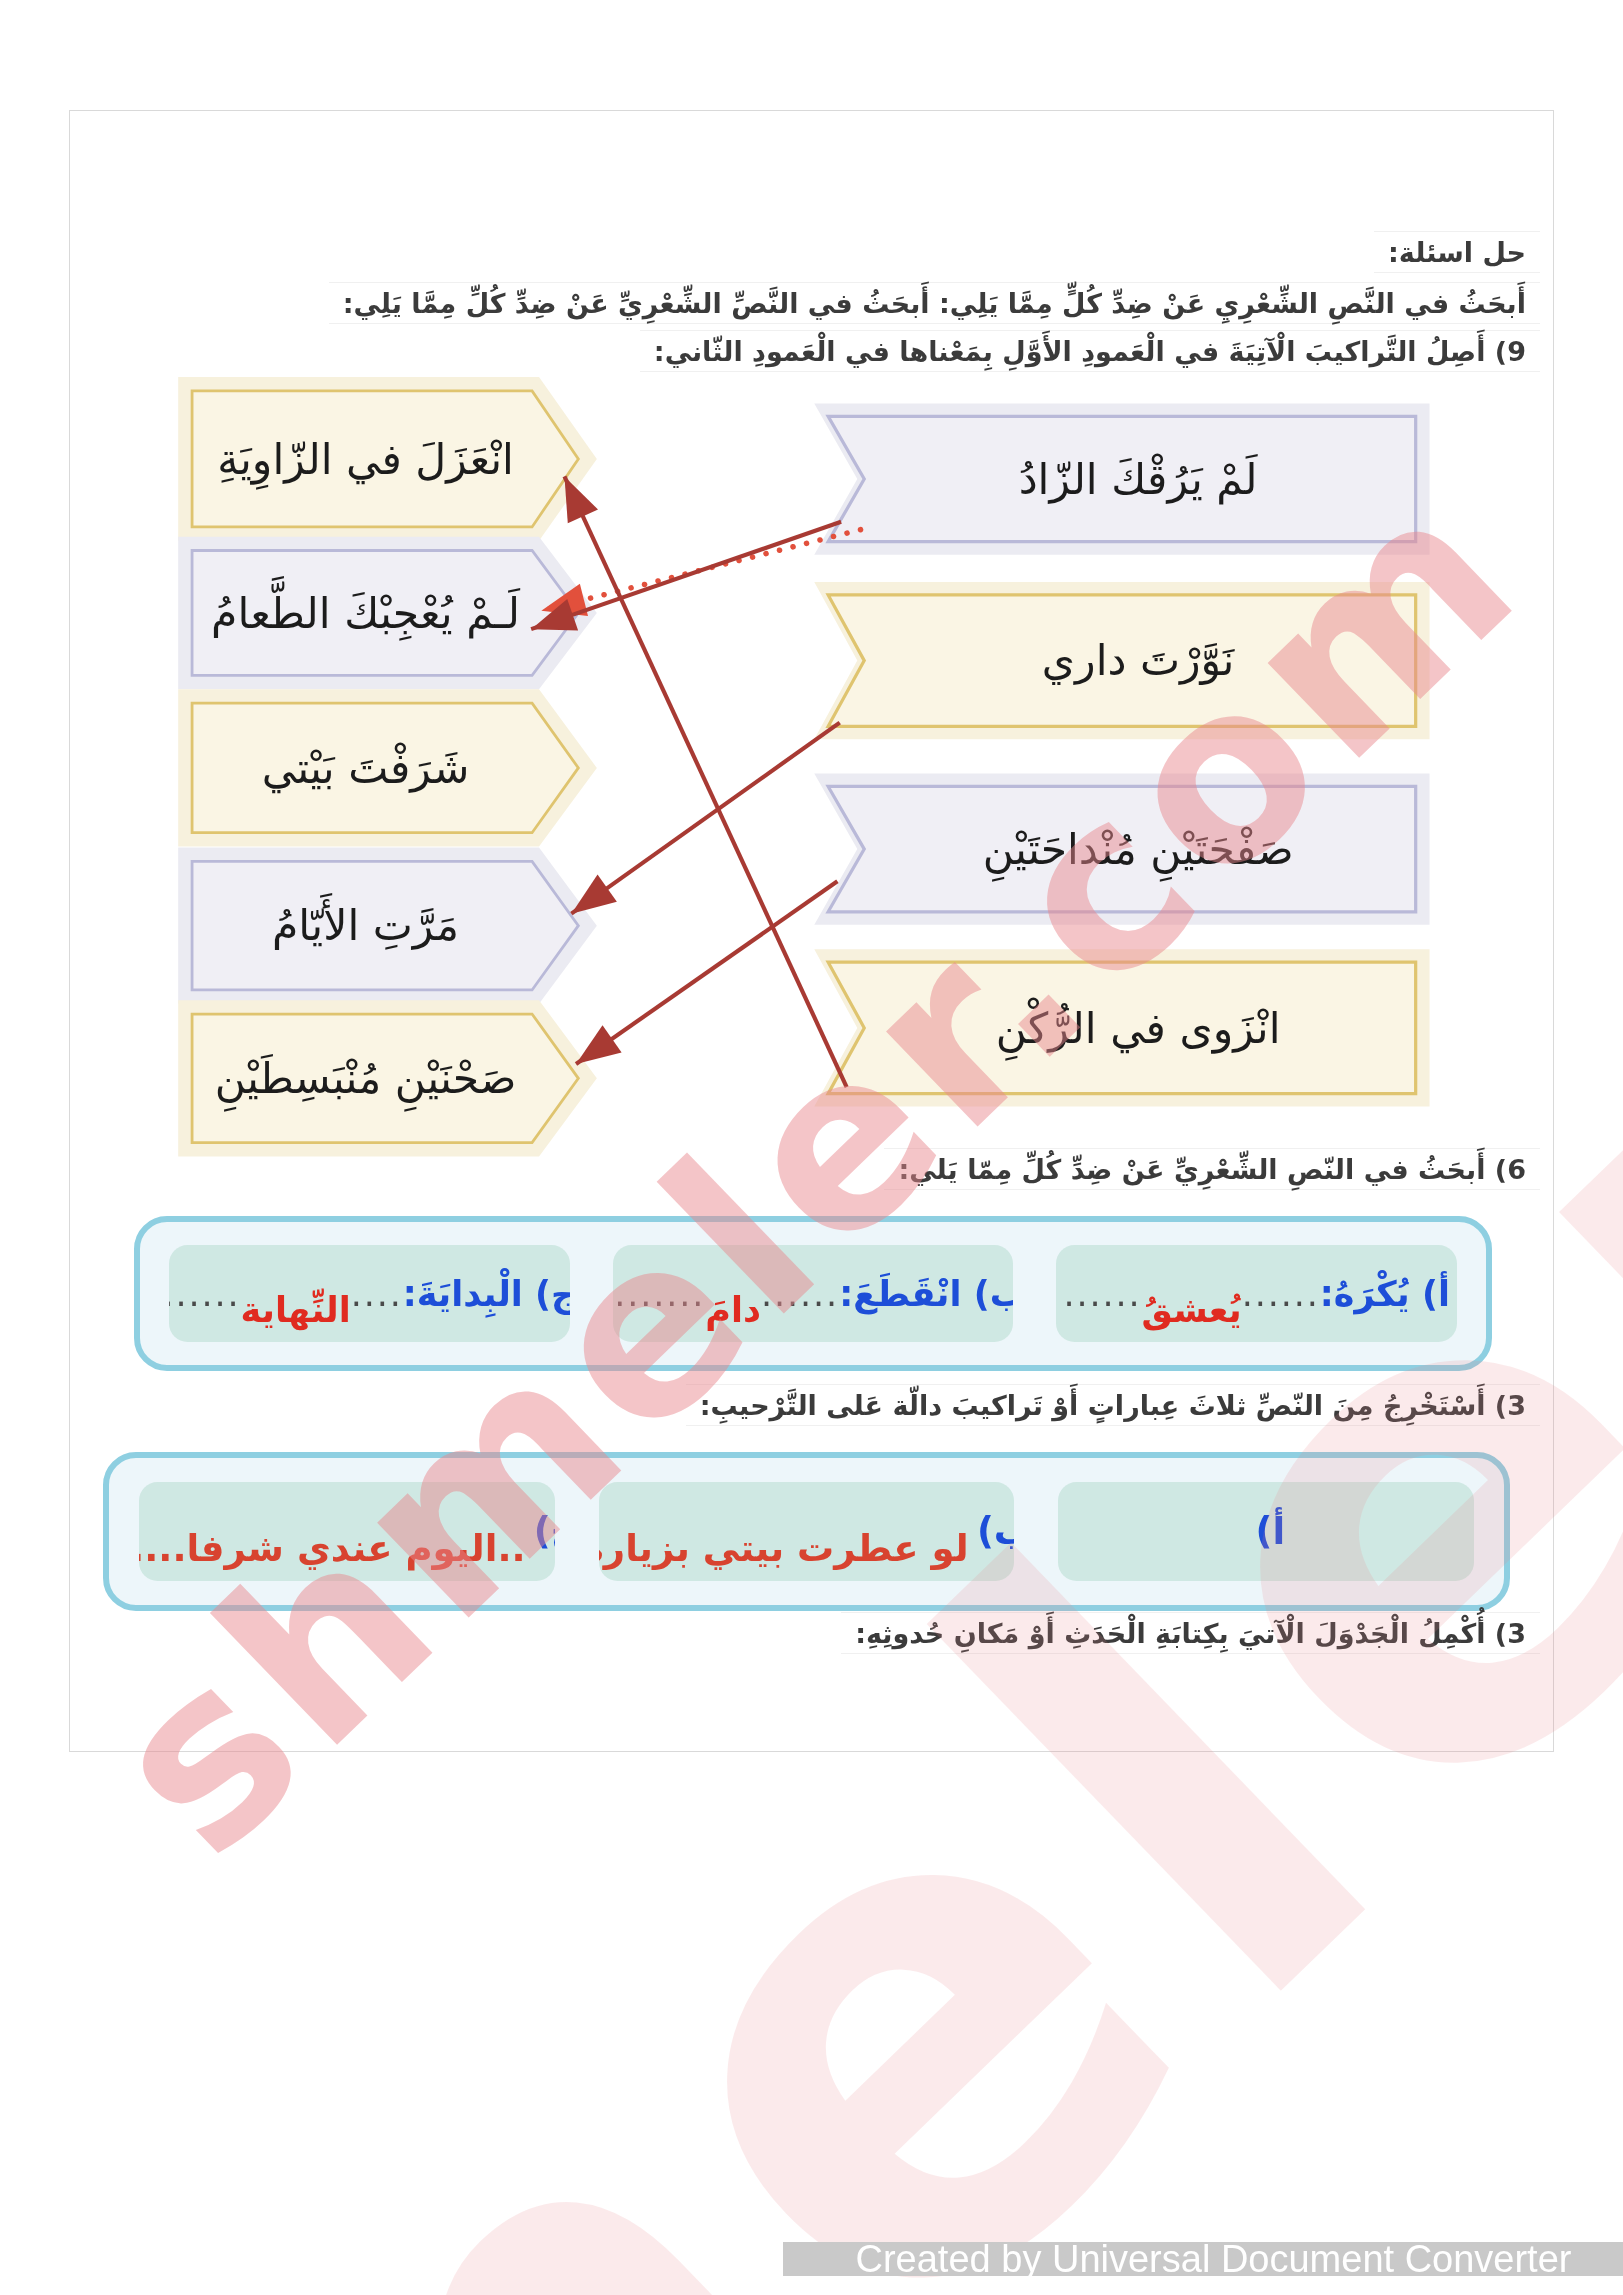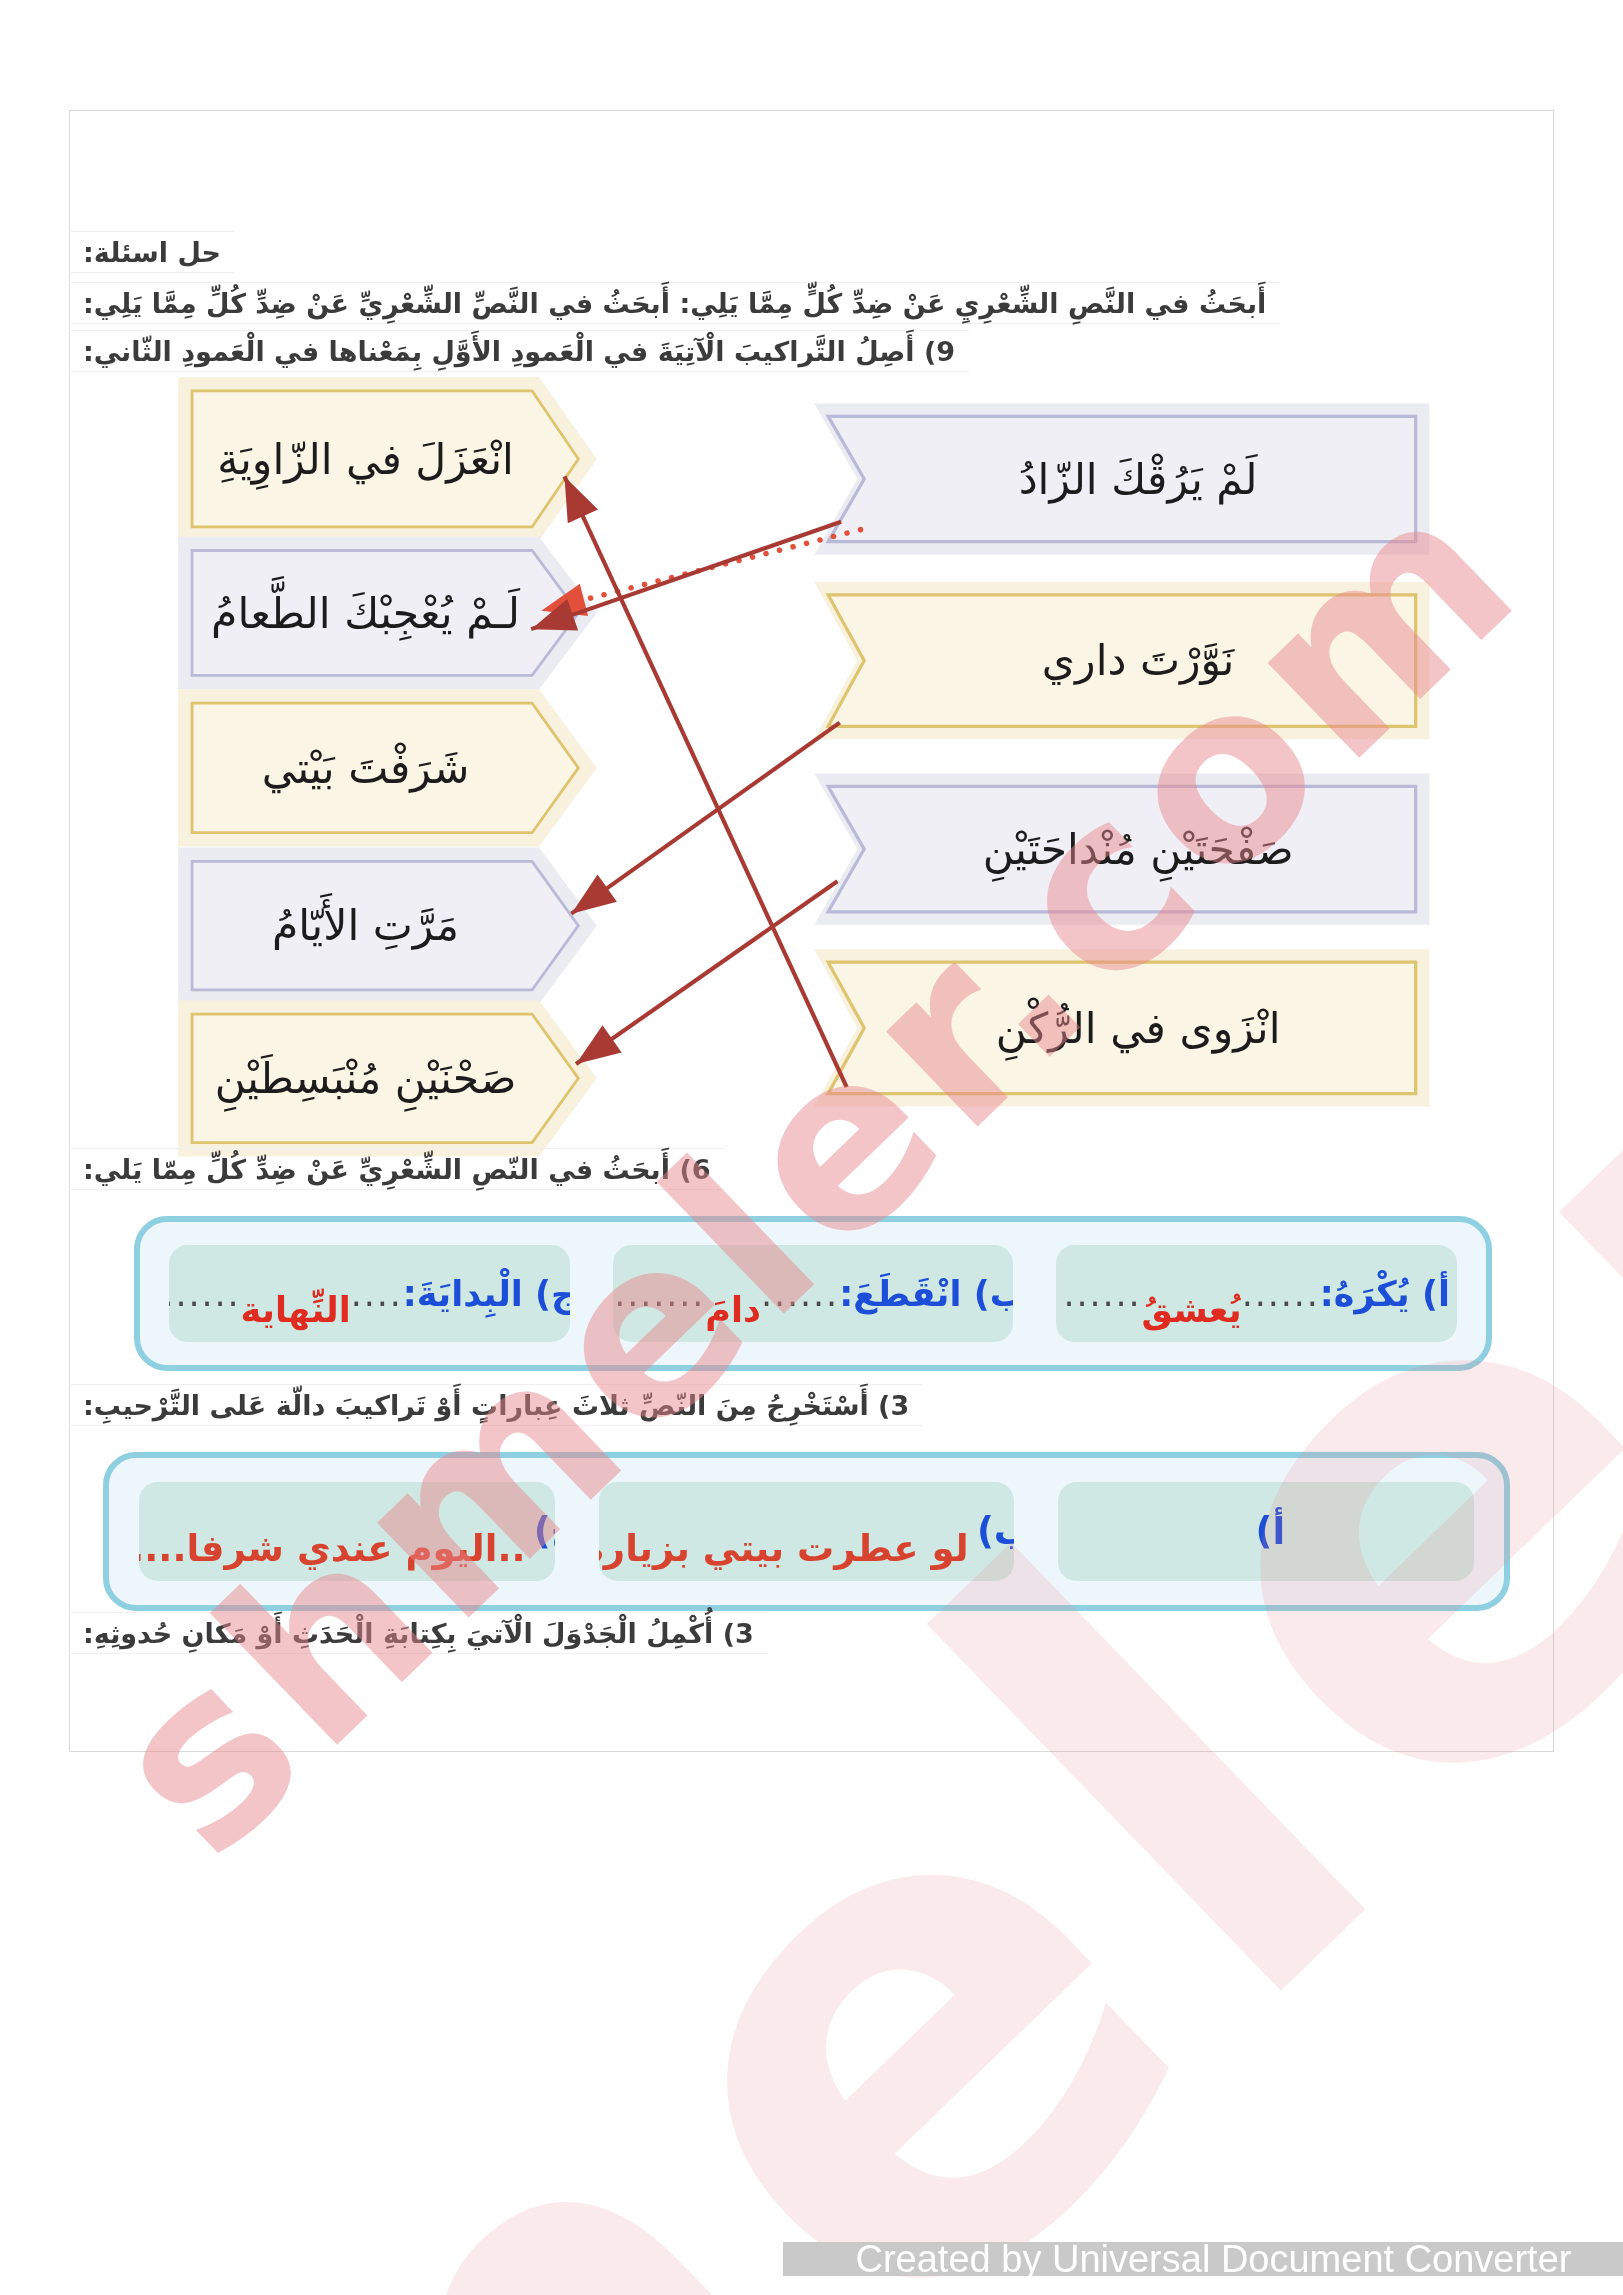--- a/index.html
+++ b/index.html
@@ -3,21 +3,21 @@
 <meta charset="utf-8">
 <style>
   html,body{margin:0;padding:0;}
   body{
     width:1623px;height:2295px;position:relative;overflow:hidden;background:#ffffff;
     font-family:"DejaVu Sans", sans-serif;
   }
   .page-border{position:absolute;left:69px;top:110px;width:1483px;height:1640px;
     border:1.4px solid #d9d9d9;background:#ffffff;}
   
-  .h{position:absolute;left:69px;width:1485px;text-align:left;z-index:3;}
+  .h{position:absolute;left:55px;width:1485px;text-align:right;z-index:3;}
   .h .hline{display:inline-block;border-top:1.4px solid #f0f0f0;border-bottom:1.4px solid #f0f0f0;
     padding:4.6px 14px;font-weight:bold;font-size:27px;color:#3b3b3b;white-space:nowrap;}
   .h-title{top:231px;}
   .h-intro{top:282px;}
   .h-q1{top:330px;}
   .h-q2{top:1148px;}
   .h-q3{top:1384px;border-radius:17px;}
   .h-q4{top:1612px;}
   
   #match-svg{position:absolute;left:0;top:0;width:1623px;height:2295px;z-index:2;}

